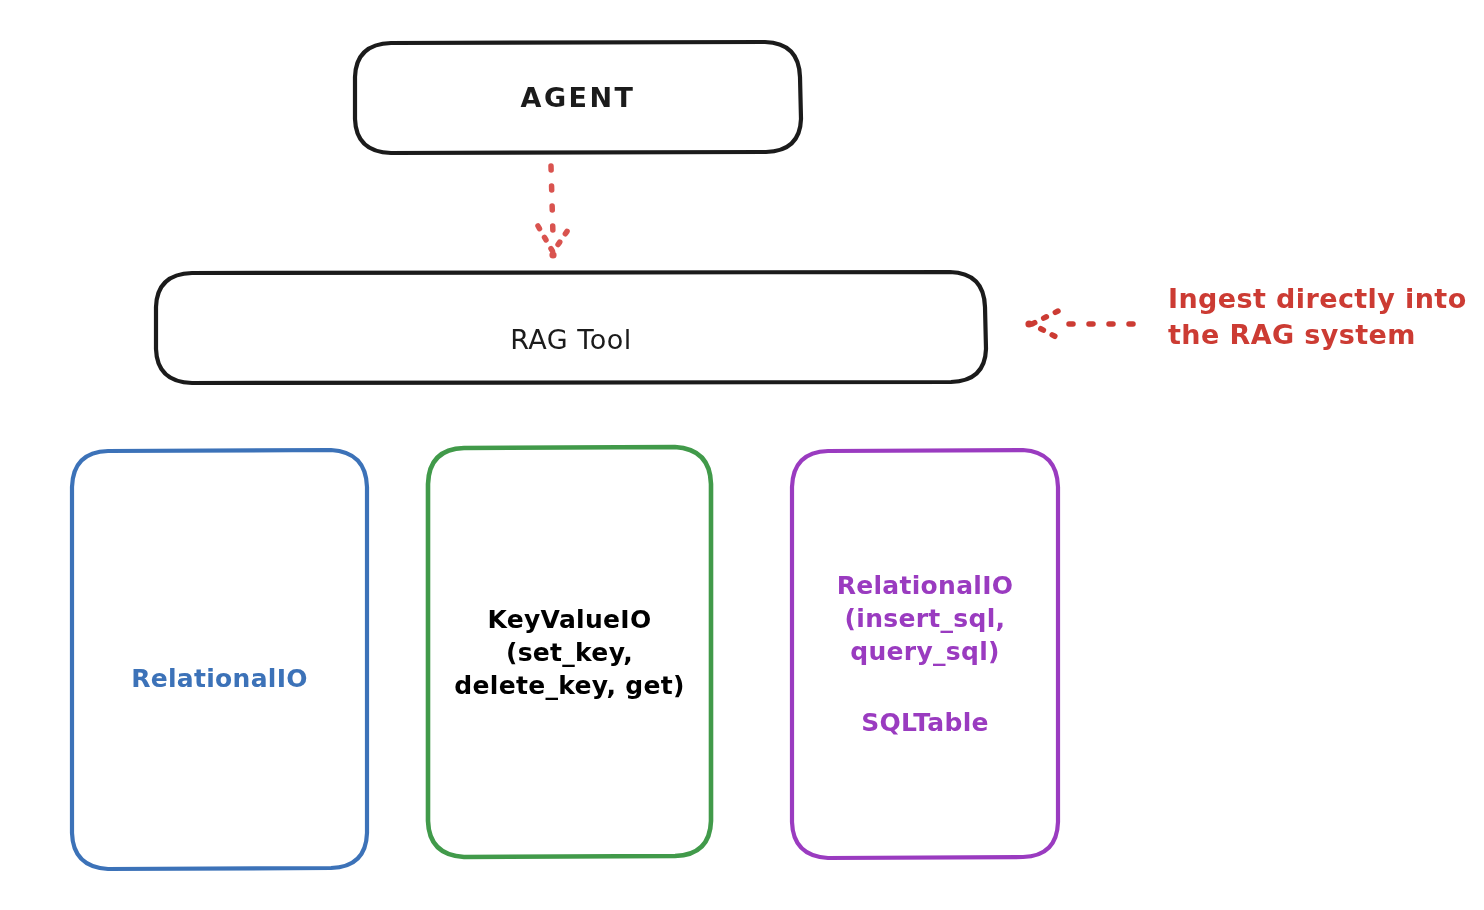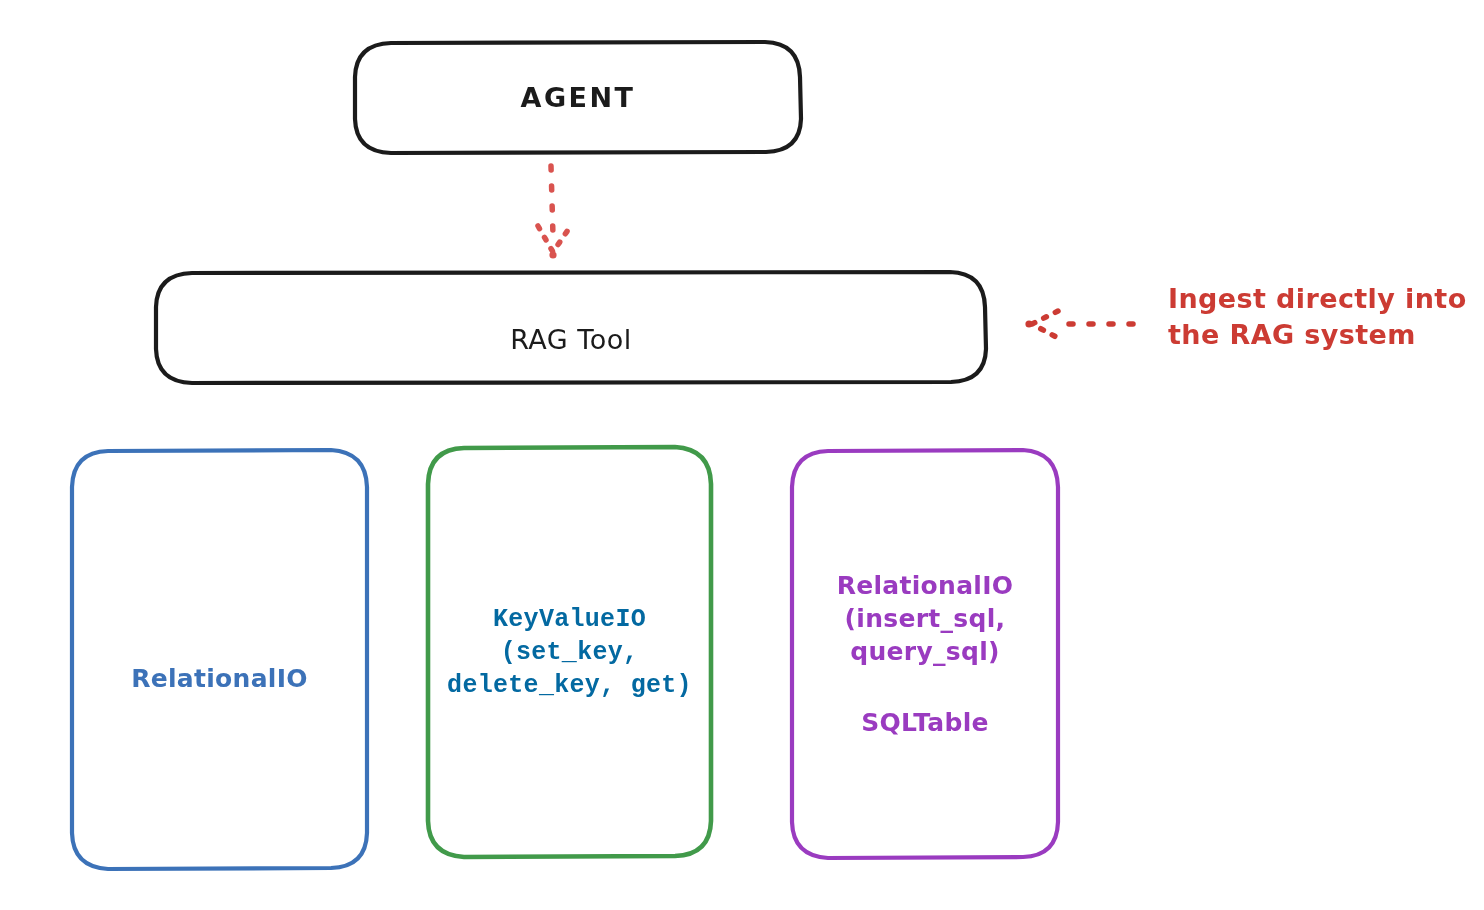--- a/index.html
+++ b/index.html
@@ -76,21 +76,21 @@
   }
   .leaf .node-label {
     font-size: 25px;
     font-weight: 600;
     line-height: 1.32;
   }
   .leaf .node-label.secondary {
     margin-top: 38px;
   }
   #node-vector .node-label { color: #3c72b8; }
-  #node-keyvalue .node-label { color: #0369a1; font-family: Liberation Mono, monospace; }
+  #node-keyvalue .node-label { color: #000000; }
   #node-relational .node-label { color: #9a3bc0; }
 
   
   #annotation-ingest {
     position: absolute;
     left: 1148px; top: 281px;
     width: 330px;
     color: #cc3b33;
     font-size: 27px;
     font-weight: 600;

